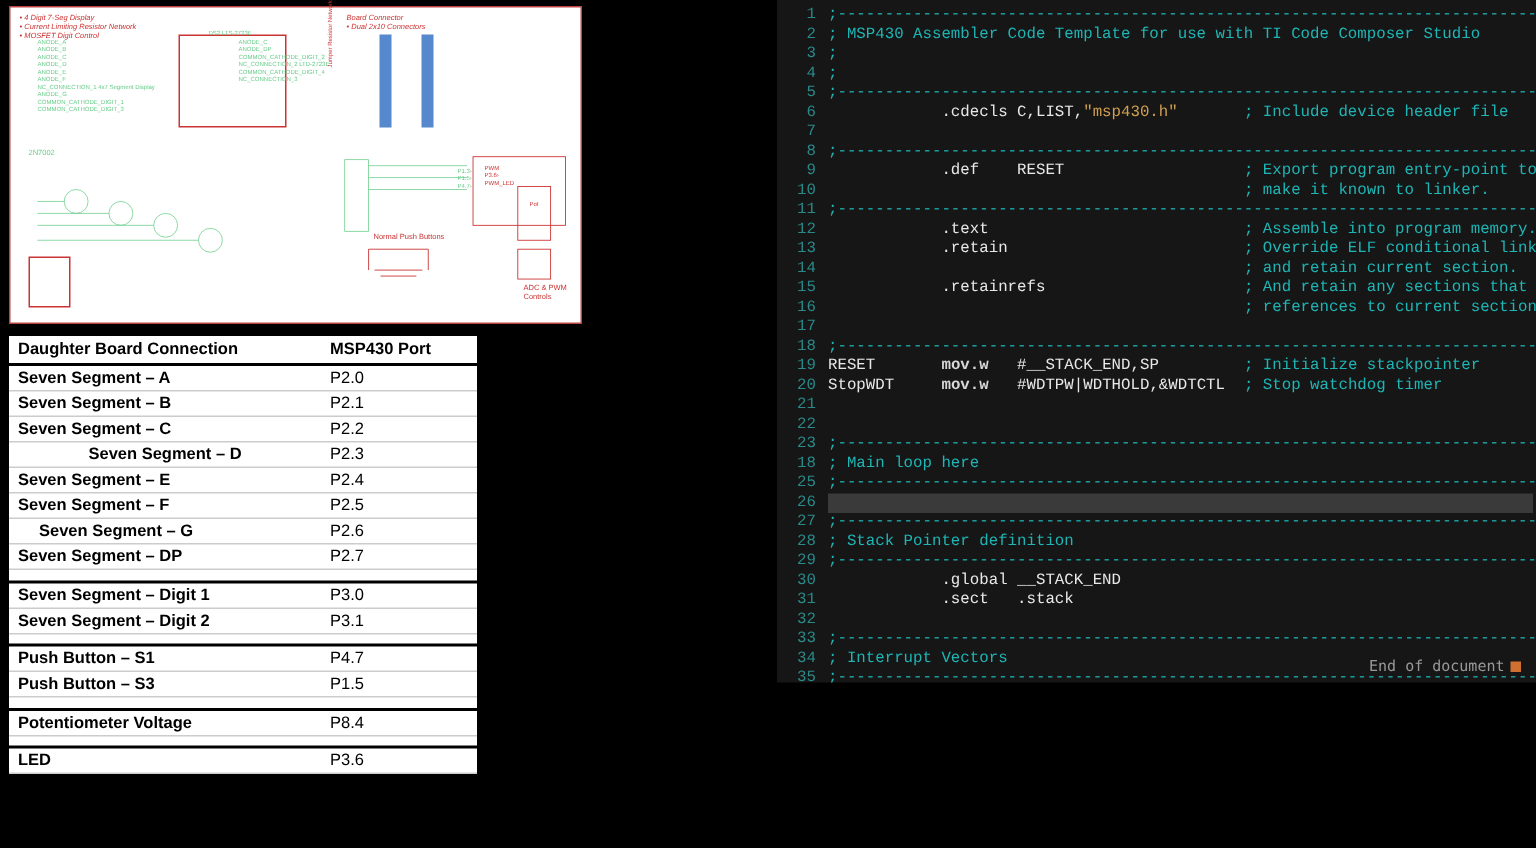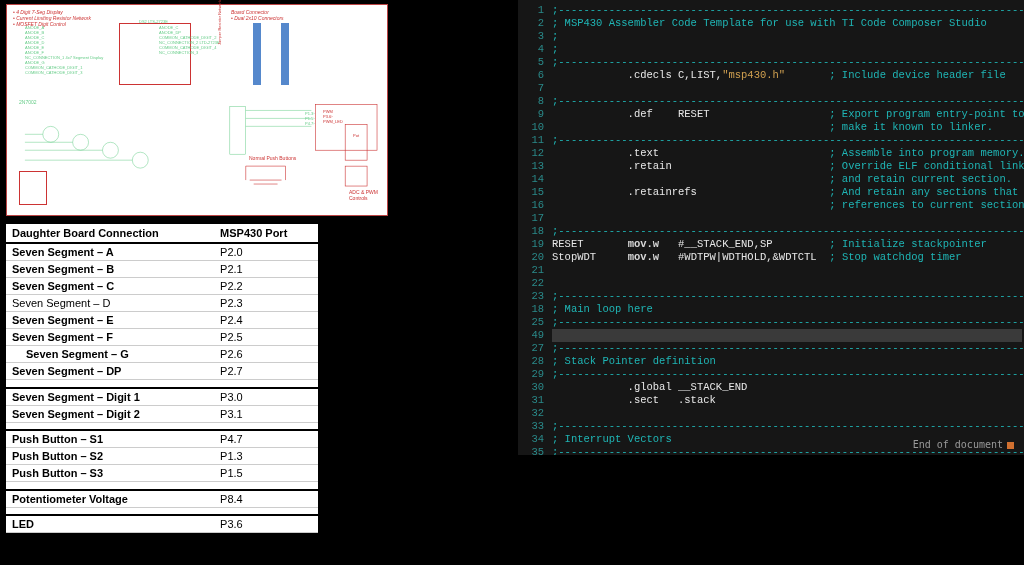--- a/index.html
+++ b/index.html
@@ -118,21 +118,21 @@
         </tr>
         <tr>
           <td style="font-weight: bold;">Seven Segment – B</td>
           <td>P2.1</td>
         </tr>
         <tr>
           <td style="font-weight: bold;">Seven Segment – C</td>
           <td>P2.2</td>
         </tr>
         <tr>
-          <td style="font-weight: normal;">Seven Segment – D</td>
+          <td style="font-weight: bold; text-align: center;">Seven Segment – D</td>
           <td>P2.3</td>
         </tr>
         <tr>
           <td style="font-weight: bold;">Seven Segment – E</td>
           <td>P2.4</td>
         </tr>
         <tr>
           <td style="font-weight: bold;">Seven Segment – F</td>
           <td>P2.5</td>
         </tr>
@@ -156,24 +156,20 @@
           <td style="font-weight: bold;">Seven Segment – Digit 2</td>
           <td>P3.1</td>
         </tr>
         <tr class="sep">
           <td></td>
           <td></td>
         </tr>
         <tr>
           <td style="font-weight: bold;">Push Button – S1</td>
           <td>P4.7</td>
-        </tr>
-        <tr>
-          <td style="font-weight: bold;">Push Button – S2</td>
-          <td>P1.3</td>
         </tr>
         <tr>
           <td style="font-weight: bold;">Push Button – S3</td>
           <td>P1.5</td>
         </tr>
         <tr class="sep">
           <td></td>
           <td></td>
         </tr>
         <tr>
@@ -213,21 +209,21 @@
       <div>16</div>
       <div>17</div>
       <div>18</div>
       <div>19</div>
       <div>20</div>
       <div>21</div>
       <div>22</div>
       <div>23</div>
       <div>18</div>
       <div>25</div>
-      <div>49</div>
+      <div>26</div>
       <div>27</div>
       <div>28</div>
       <div>29</div>
       <div>30</div>
       <div>31</div>
       <div>32</div>
       <div>33</div>
       <div>34</div>
       <div>35</div>
     </div>

